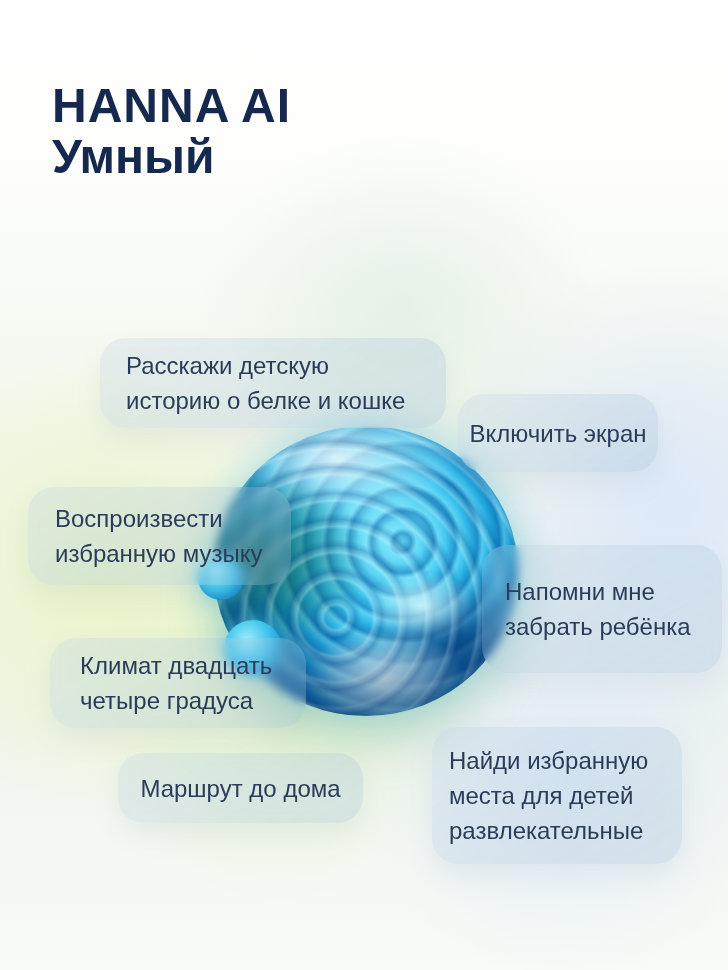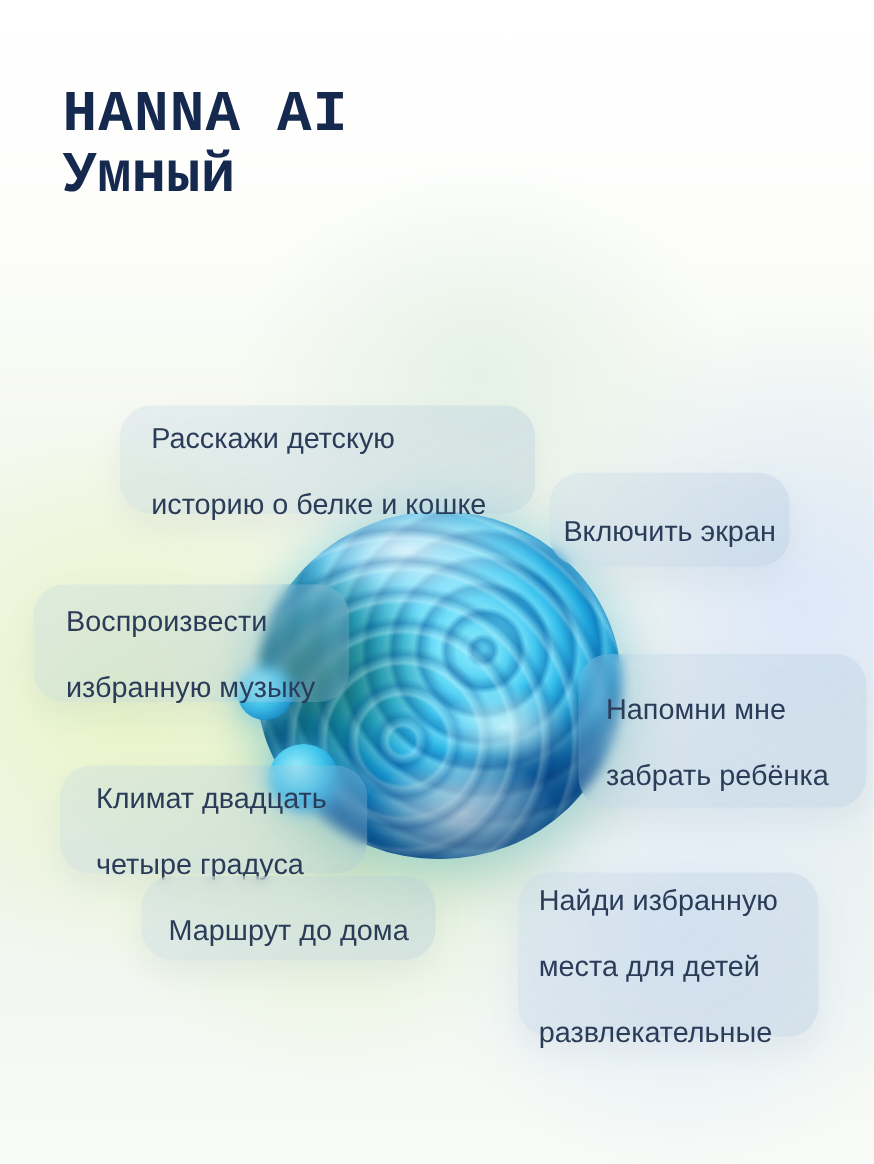--- a/index.html
+++ b/index.html
@@ -11,21 +11,21 @@
     background:
       radial-gradient(46% 34% at 14% 60%, rgba(233,245,198,0.95) 0%, rgba(233,245,198,0) 70%),
       radial-gradient(40% 30% at 38% 72%, rgba(226,243,206,0.85) 0%, rgba(226,243,206,0) 70%),
       radial-gradient(46% 36% at 92% 52%, rgba(219,231,250,0.95) 0%, rgba(219,231,250,0) 72%),
       radial-gradient(42% 30% at 78% 80%, rgba(223,234,250,0.85) 0%, rgba(223,234,250,0) 70%),
       radial-gradient(40% 26% at 55% 32%, rgba(223,238,226,0.75) 0%, rgba(223,238,226,0) 70%),
       linear-gradient(180deg, #ffffff 0%, #fdfefc 18%, #f3f7ec 45%, #f0f5ee 75%, #f8fbf7 100%);
   }
 
   
-  .title-block { position:absolute; left:52px; top:70px; color:#15294e;font-family:Liberation Mono, monospace; }
+  .title-block { position:absolute; left:52px; top:80px; color:#15294e; }
   .title-line1 { font-size:48px; font-weight:600; letter-spacing:1px; line-height:52px; }
   .title-line2, .title-line3 { font-size:48px; font-weight:700; line-height:50px; letter-spacing:0; }
 
   
   .sphere {
     position:absolute; left:214px; top:426px; width:304px; height:290px;
     border-radius:50%;
     z-index:1;
     background:
       radial-gradient(42% 28% at 56% 87%, rgba(236,252,255,0.95) 0%, rgba(236,252,255,0.50) 32%, rgba(236,252,255,0) 62%),
@@ -61,27 +61,27 @@
   .bubble {
     position:absolute; z-index:2;
     display:flex; flex-direction:column; justify-content:center;
     border-radius:26px;
     background: linear-gradient(150deg, rgba(182,206,227,0.26) 0%, rgba(160,188,212,0.32) 100%);
     backdrop-filter: blur(5px);
     box-shadow: 0 12px 26px rgba(110,140,165,0.10);
     color:#2a3c58;
     font-size:24px; line-height:35px; font-weight:400;
   }
-  .bubble .line { display:block;margin-top:20px; }
+  .bubble .line { display:block; }
   .b1 { left:100px; top:338px; width:320px; height:90px;  padding-left:26px; }
   .b2 { left:458px; top:394px; width:200px; height:78px;  align-items:center; }
   .b3 { left:28px;  top:487px; width:236px; height:98px;  padding-left:27px;justify-content:center; }
   .b4 { left:482px; top:545px; width:217px; height:128px; padding-left:23px; }
   .b5 { left:50px;  top:638px; width:226px; height:90px;  padding-left:30px; }
-  .b6 { left:118px; top:730px; width:245px; height:70px;  align-items:center;justify-content:center; }
+  .b6 { left:118px; top:753px; width:245px; height:70px;  align-items:center;justify-content:center; }
   .b7 { left:432px; top:727px; width:233px; height:137px; padding-left:17px; }
 </style>
 </head>
 <body>
 
 <div class="canvas">
 
   <div class="title-block">
     <div class="title-line1">HANNA AI</div>
     <div class="title-line2">Умный</div>

